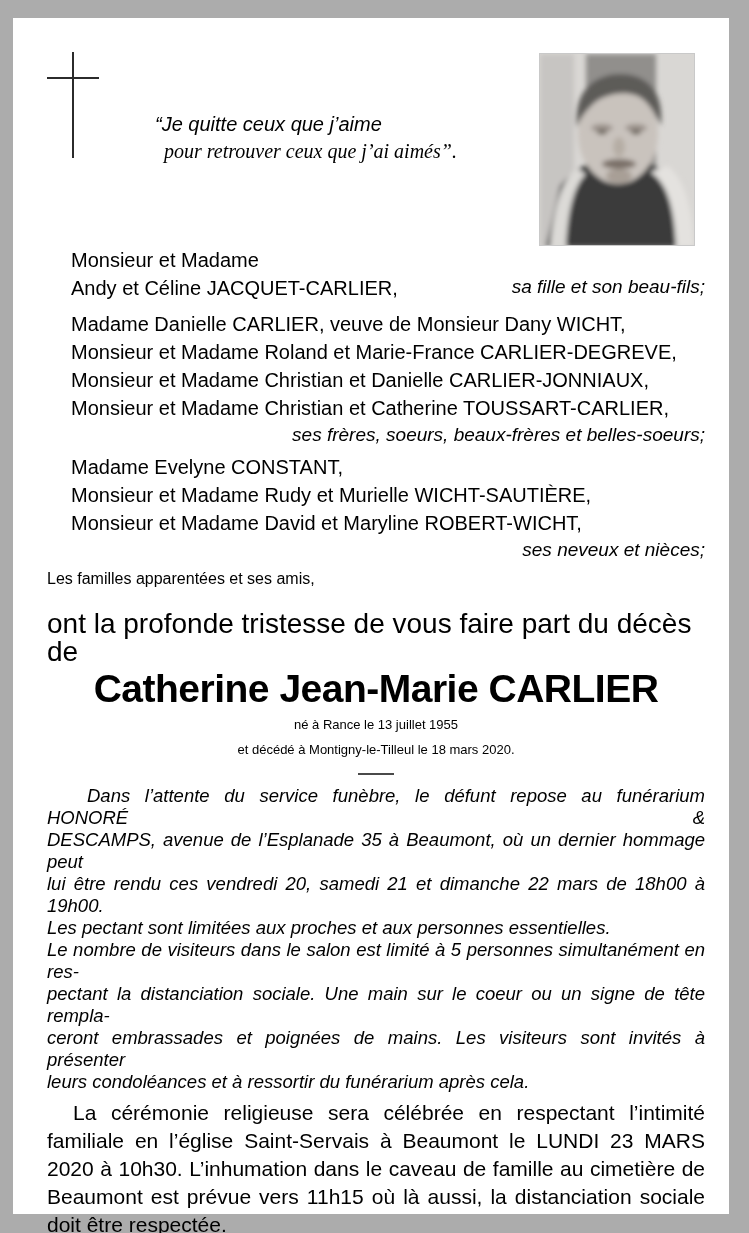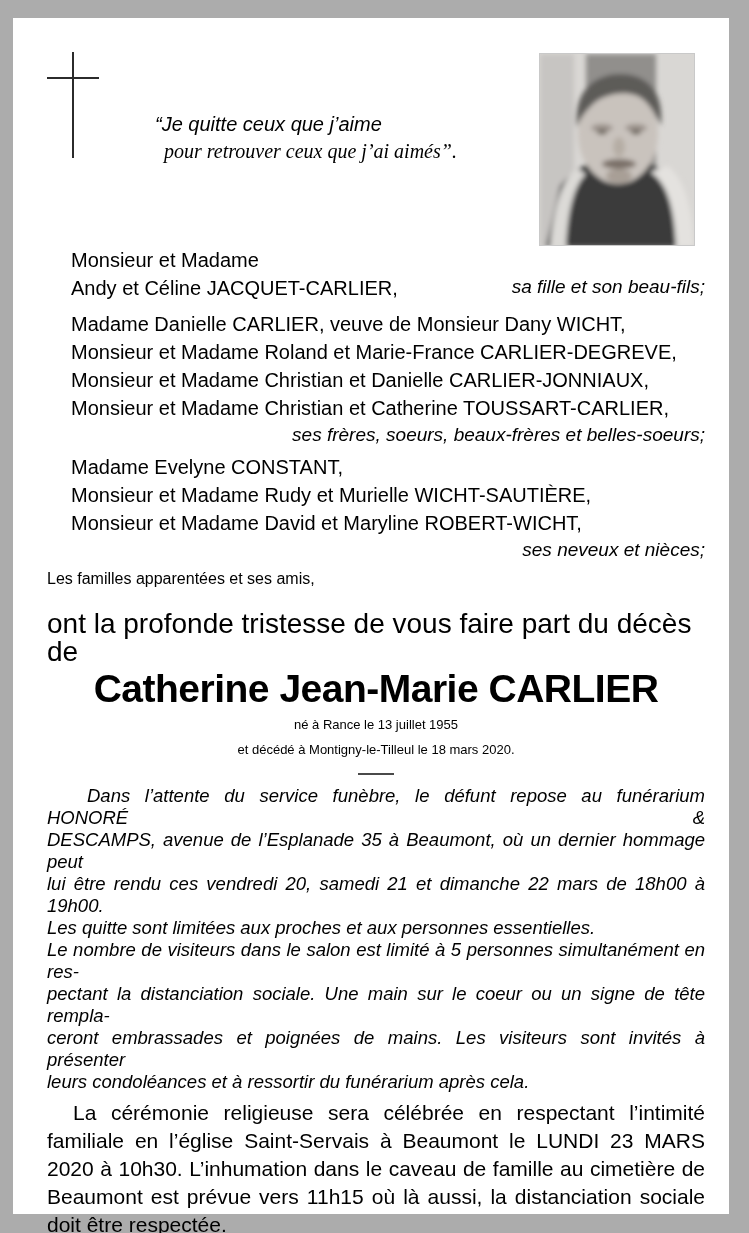--- a/index.html
+++ b/index.html
@@ -115,21 +115,21 @@
       <div class="name">Catherine Jean-Marie CARLIER</div>
       <div class="center">né à Rance le 13 juillet 1955</div>
       <div class="center">et décédé à Montigny-le-Tilleul le 18 mars 2020.</div>
 
       <div class="sep"></div>
 
       <div class="italicp">
         <div class="jl ind40">Dans l’attente du service funèbre, le défunt repose au funérarium HONORÉ &amp;</div>
         <div class="jl">DESCAMPS, avenue de l’Esplanade 35 à Beaumont, où un dernier hommage peut</div>
         <div class="jl">lui être rendu ces vendredi 20, samedi 21 et dimanche 22 mars de 18h00 à 19h00.</div>
-        <div>Les quitte sont limitées aux proches et aux personnes essentielles.</div>
+        <div>Les pectant sont limitées aux proches et aux personnes essentielles.</div>
         <div class="jl">Le nombre de visiteurs dans le salon est limité à 5 personnes simultanément en res-</div>
         <div class="jl">pectant la distanciation sociale. Une main sur le coeur ou un signe de tête rempla-</div>
         <div class="jl">ceront embrassades et poignées de mains. Les visiteurs sont invités à présenter</div>
         <div>leurs condoléances et à ressortir du funérarium après cela.</div>
       </div>
 
       <div class="ceremony">
         <div class="jl ind26">La cérémonie religieuse sera célébrée en respectant l’intimité</div>
         <div class="jl">familiale en l’église Saint-Servais à Beaumont le LUNDI 23 MARS</div>
         <div class="jl">2020 à 10h30. L’inhumation dans le caveau de famille au cimetière de</div>

